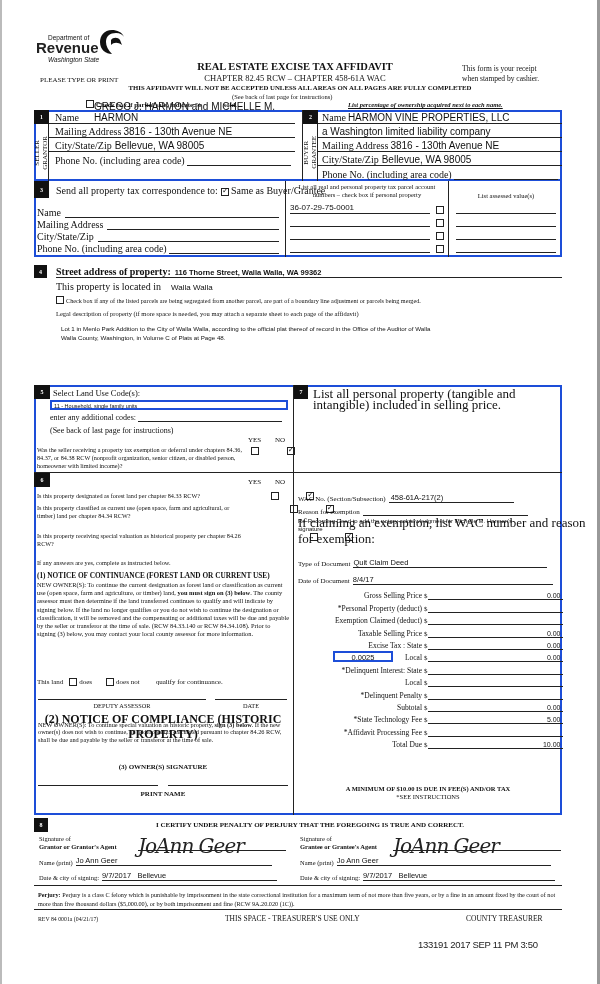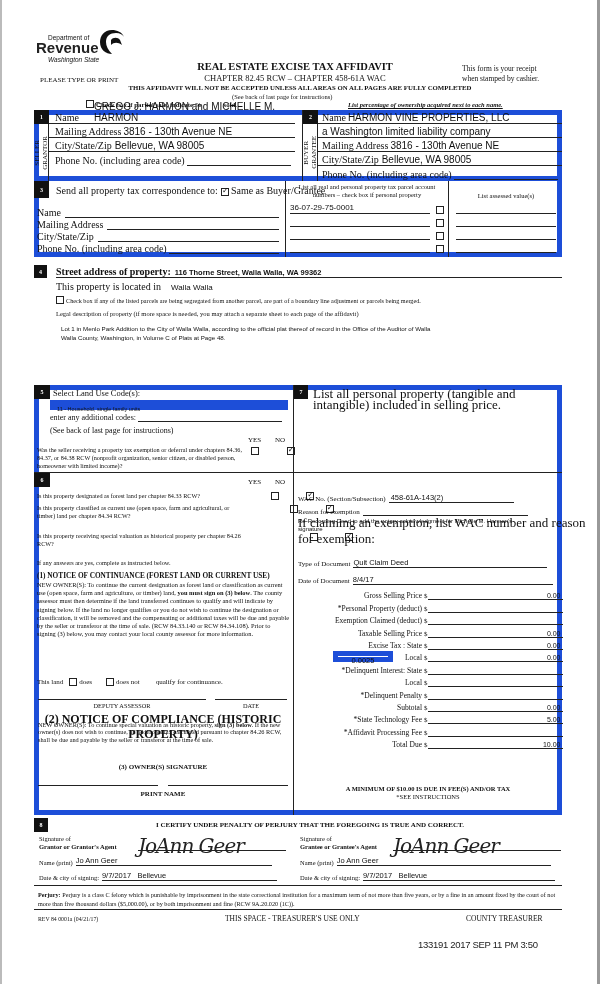--- a/index.html
+++ b/index.html
@@ -4,21 +4,21 @@
 <style>
   * { box-sizing: border-box; margin: 0; padding: 0; }
   body { width: 600px; height: 984px; background: #fff; font-family: "Liberation Serif", serif; color: #111; position: relative; overflow: hidden; font-size: 7px; }
   .abs { position: absolute; }
   .edge-l { left: 0; top: 0; width: 2px; height: 984px; background: #bbb; }
   .edge-r { right: 0; top: 0; width: 3px; height: 984px; background: #999; }
   .sans { font-family: "Liberation Sans", sans-serif; }
   .fill { font-family: "Liberation Sans", sans-serif; font-size: 10px; }
   .fill-sm { font-family: "Liberation Sans", sans-serif; font-size: 7.5px; }
   .uline { border-bottom: 0.8px solid #222; }
-  .box { border: 5px solid #1d4ed8; }
+  .box { border: 2px solid #1d4ed8; }
   .num { background: #111; color: #fff; font-size: 6px; font-weight: bold; width: 12px; height: 12px; display: flex; align-items: center; justify-content: center; }
   .cb { width: 8px; height: 8px; border: 1px solid #222; display: inline-block; position: relative; vertical-align: middle; }
   .cb.checked::after { content: "\2713"; position: absolute; left: 0px; top: -3px; font-size: 8px; }
   .vert { writing-mode: vertical-rl; transform: rotate(180deg); font-size: 7px; text-align: center; line-height: 8px; }
   .row { display: flex; align-items: flex-end; }
   .lbl { font-size: 10px; white-space: nowrap; }
   .b { font-weight: bold; }
   .c { text-align: center; }
   .sig { font-family: "DejaVu Serif", serif; font-style: italic; font-size: 20px; color: #222; letter-spacing: -1px; }
   .fee-row { display: flex; align-items: flex-end; height: 12.4px; }
@@ -247,21 +247,21 @@
 <div class="abs uline" style="left:168px;top:785px;width:120px;height:1px;"></div>
 <div class="abs b c" style="left:37px;top:790px;width:252px;font-size:7px;">PRINT NAME</div>
 
 
 <div class="abs num" style="left:294px;top:385px;width:14px;height:14px;">7</div>
 <div class="abs" style="left:313px;top:388px;width:245px;font-size:13px;line-height:11px;text-indent:0;">List all personal property (tangible and intangible) included in selling price.</div>
 <div class="abs" style="left:294px;top:472px;width:268px;height:1px;background:#222;"></div>
 <div class="abs" style="left:298px;top:479px;font-size:13px;margin-top:36px;">If claiming an exemption, list WAC number and reason for exemption:</div>
 <div class="abs row" style="left:298px;top:493px;">
   <span style="font-size:7px;">WAC No. (Section/Subsection)</span>
-  <span class="uline fill-sm" style="width:125px;margin-left:3px;padding-left:2px;">458-61A-143(2)</span>
+  <span class="uline fill-sm" style="width:125px;margin-left:3px;padding-left:2px;">458-61A-217(2)</span>
 </div>
 <div class="abs row" style="left:298px;top:508px;">
   <span style="font-size:7px;">Reason for exemption</span>
   <span class="uline" style="width:165px;margin-left:3px;height:8px;"></span>
 </div>
 <div class="abs sans" style="left:298px;top:518px;width:230px;font-size:6px;line-height:7.5px;">Re-Recording Deed to add the notary acknowledgment for Michelle M. Harmon's signature</div>
 <div class="abs row" style="left:298px;top:558px;">
   <span style="font-size:7px;">Type of Document</span>
   <span class="uline fill-sm" style="width:194px;margin-left:3px;">Quit Claim Deed</span>
 </div>

